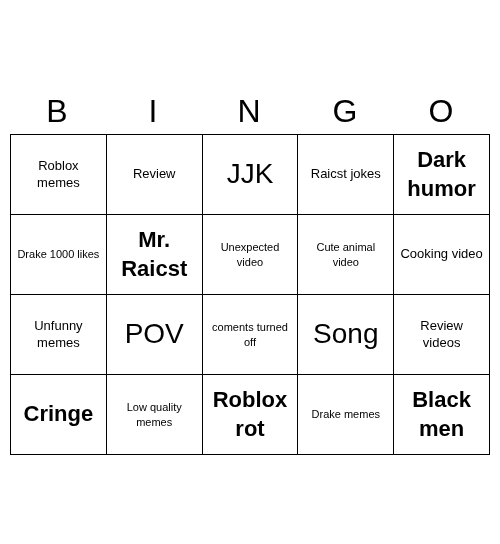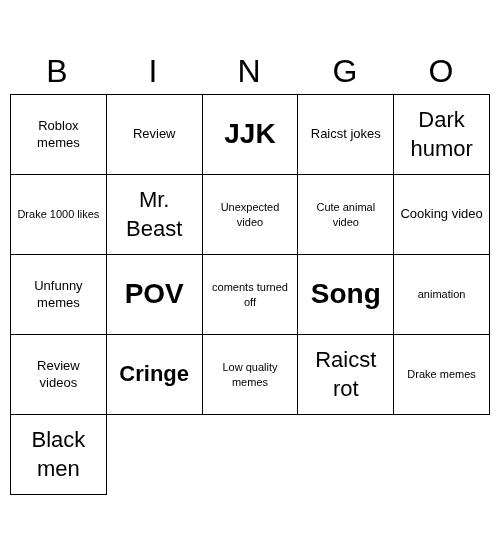--- a/index.html
+++ b/index.html
@@ -55,26 +55,26 @@
       align-items: center;
       justify-content: center;
       text-align: center;
       padding: 4px 6px;
       font-size: 13px;
       line-height: 1.3;
     }
 
     .cell.large-text {
       font-size: 22px;
-      font-weight: normal;
+      font-weight: bold;
     }
 
     .cell.xlarge-text {
       font-size: 28px;
-      font-weight: bold;
+      font-weight: normal;
     }
 
     .cell.medium-text {
       font-size: 22px;
       font-weight: bold;
     }
 
     .cell.small-text {
       font-size: 11px;
     }
@@ -90,29 +90,28 @@
       <div class="header-cell">G</div>
       <div class="header-cell">O</div>
     </div>
   <div class="bingo-grid">
   <div class="cell ">Roblox memes</div>
       <div class="cell ">Review</div>
       <div class="cell xlarge-text">JJK</div>
       <div class="cell ">Raicst jokes</div>
       <div class="cell large-text">Dark humor</div>
       <div class="cell small-text">Drake 1000 likes</div>
-      <div class="cell large-text">Mr. Beast</div>
+      <div class="cell large-text">Mr. Raicst</div>
       <div class="cell small-text">Unexpected video</div>
       <div class="cell small-text">Cute animal video</div>
       <div class="cell ">Cooking video</div>
       <div class="cell ">Unfunny memes</div>
       <div class="cell xlarge-text">POV</div>
       <div class="cell small-text">coments turned off</div>
       <div class="cell xlarge-text">Song</div>
-      <div class="cell small-text">animation</div>
       <div class="cell ">Review videos</div>
       <div class="cell medium-text">Cringe</div>
       <div class="cell small-text">Low quality memes</div>
-      <div class="cell large-text">Raicst rot</div>
+      <div class="cell large-text">Roblox rot</div>
       <div class="cell small-text">Drake memes</div>
       <div class="cell large-text">Black men</div>
     </div>
 </div>
 
 </body></html>

